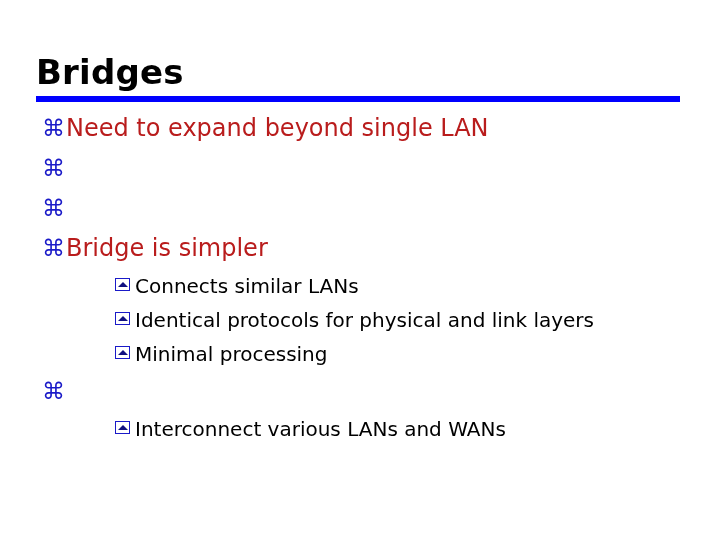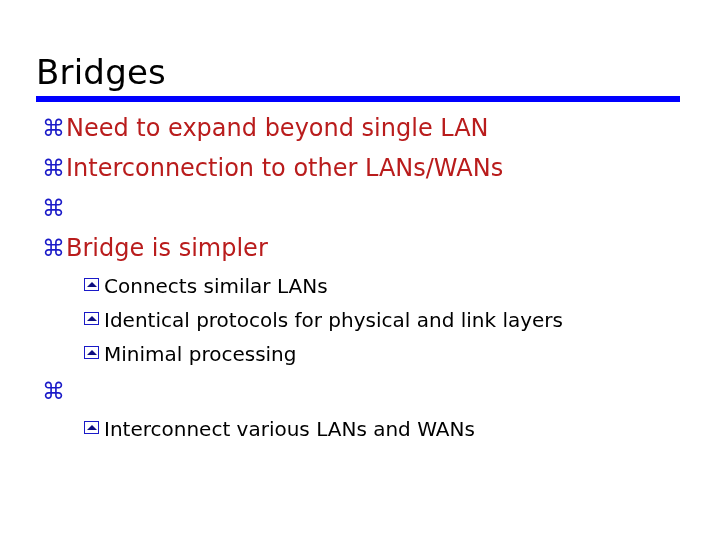--- a/index.html
+++ b/index.html
@@ -18,21 +18,21 @@
     font-family: "DejaVu Sans", "Liberation Sans", sans-serif;
     -webkit-font-smoothing: none;
   }
 
   
   .slide-title {
     position: absolute;
     left: 36px;
     top: 52px;
     font-size: 34px;
-    font-weight: normal;
+    font-weight: bold;
     color: #000000;
     letter-spacing: 0.2px;
     line-height: 40px;
     white-space: nowrap;
   }
 
   
   .title-rule {
     position: absolute;
     left: 36px;
@@ -72,21 +72,21 @@
   .bullet-row.lvl1 .btext {
     flex: 0 0 auto;
     font-size: 24px;
     line-height: 40px;
     color: #b91c1c;
     padding-left: 2px;
   }
 
   
   .bullet-row.lvl2 {
-    padding-left: 83px;
+    padding-left: 114px;
     height: 34px;
   }
   .bullet-row.lvl2 .marker {
     flex: 0 0 auto;
     width: 20px;
     height: 34px;
     position: relative;
   }
   .bullet-row.lvl2 .marker .sq {
     position: absolute;
@@ -130,21 +130,20 @@
 
   <div class="body-list">
 
     <div class="bullet-row lvl1">
       <span class="marker">⌘</span>
       <span class="btext">Need to expand beyond single LAN</span>
     </div>
 
     <div class="bullet-row lvl1">
       <span class="marker">⌘</span>
-      <span class="btext">Interconnection to other LANs/WANs</span>
     </div>
 
     <div class="bullet-row lvl1">
       <span class="marker">⌘</span>
     </div>
 
     <div class="bullet-row lvl1">
       <span class="marker">⌘</span>
       <span class="btext">Bridge is simpler</span>
     </div>

